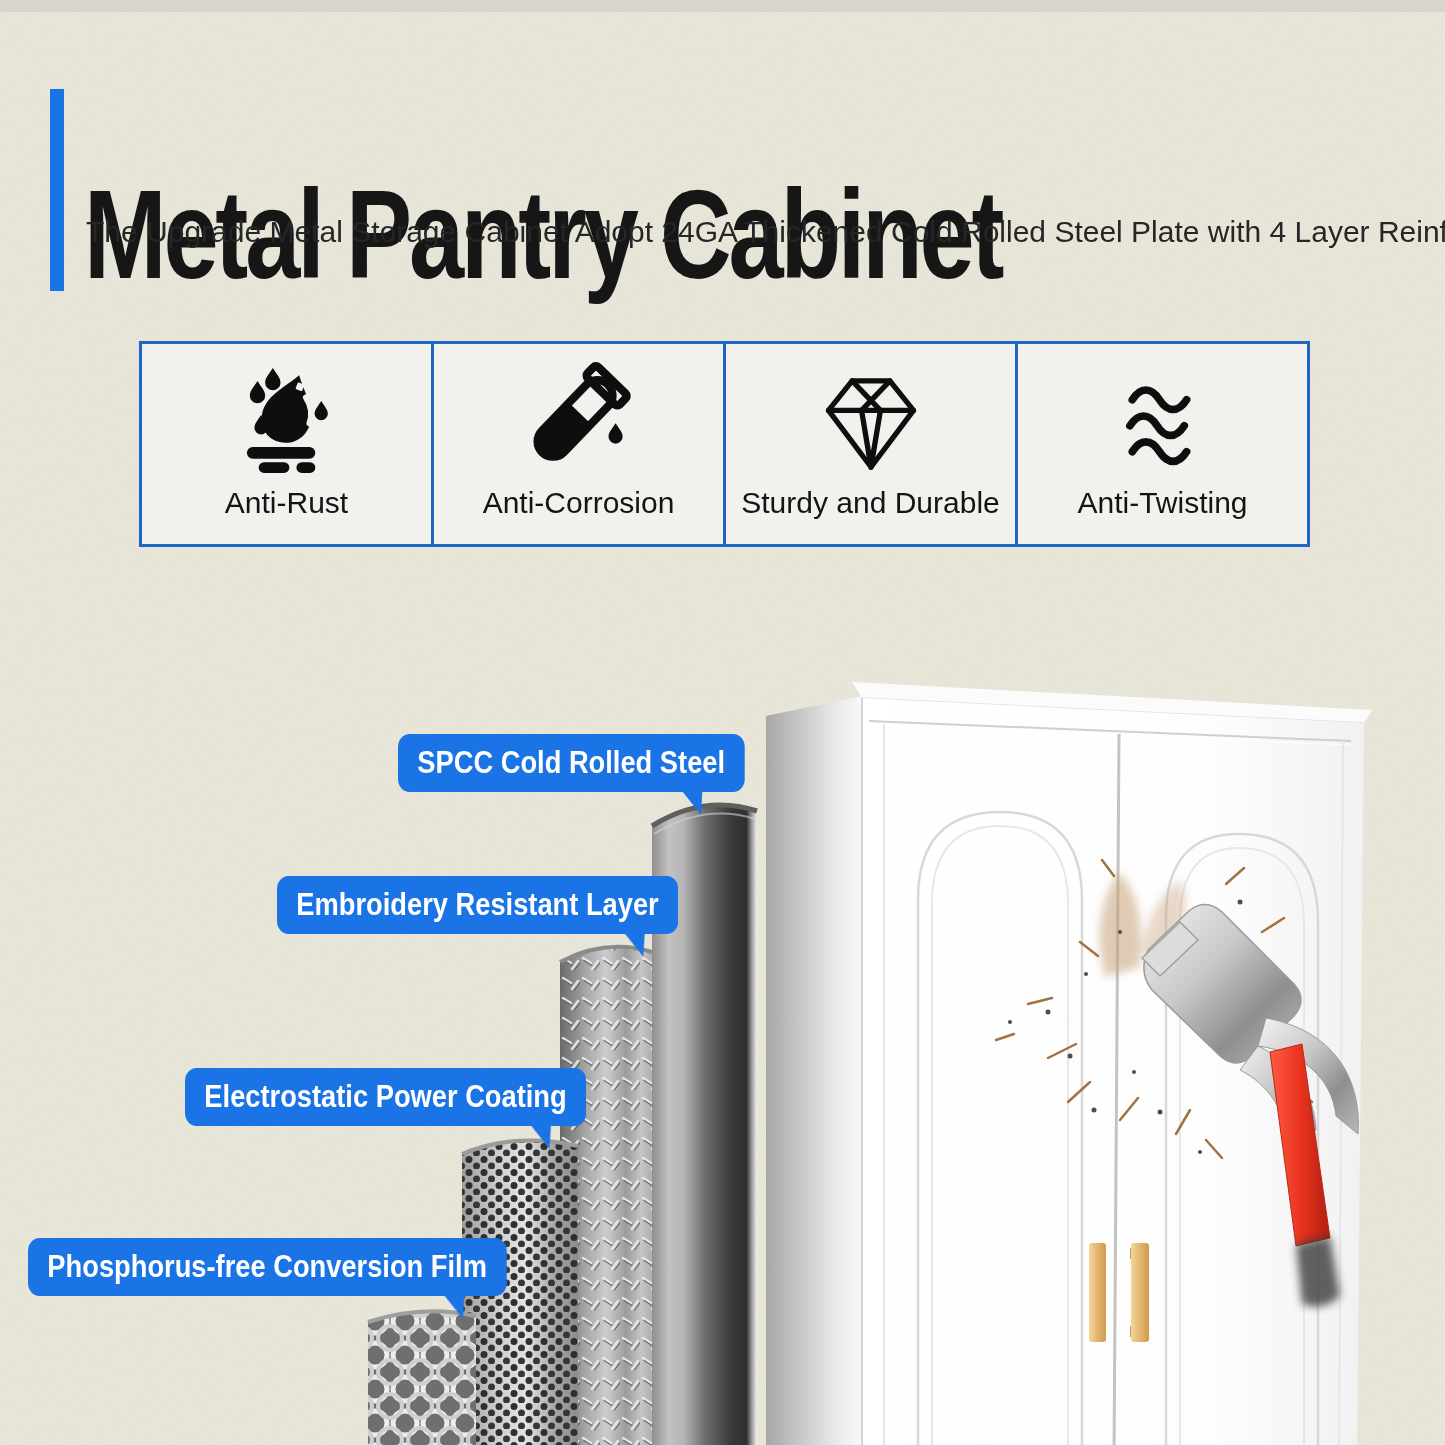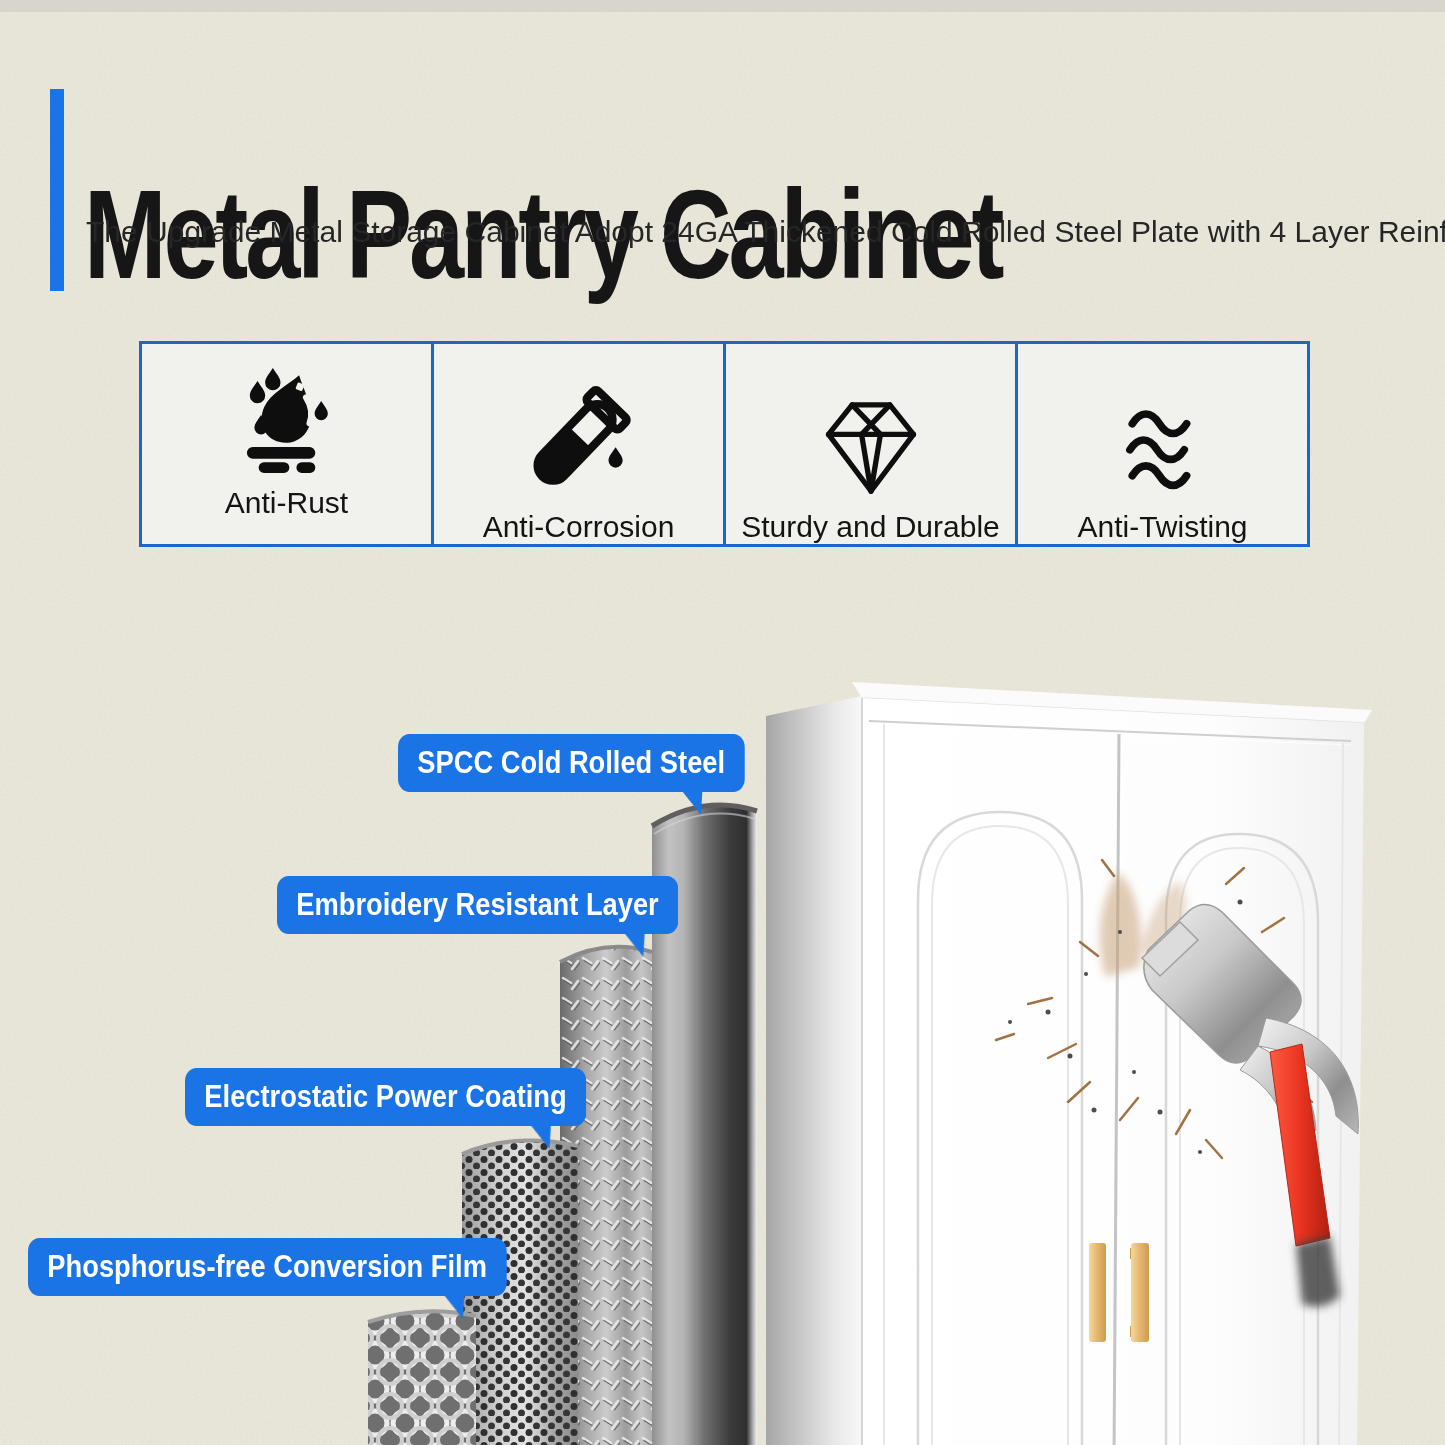--- a/index.html
+++ b/index.html
@@ -18,21 +18,21 @@
     transform:scaleX(0.78);transform-origin:left top;white-space:nowrap;
   }
   .desc{position:absolute;left:86px;top:200px;z-index:2;color:#262626;font-size:30px;line-height:40px;}
   .desc div{white-space:nowrap;}
 
   .features{
     position:absolute;left:139px;top:329px;width:1171px;height:206px;z-index:2;
     display:flex;border:3px solid #1d66c8;background:#f1f1ee;box-sizing:border-box;
   }
   .feature-cell{flex:1;display:flex;flex-direction:column;align-items:center;padding-top:18px;box-sizing:border-box;}
-  .feature-cell + .feature-cell{border-left:3px solid #1d66c8;justify-content:flex-end;}
+  .feature-cell + .feature-cell{border-left:3px solid #1d66c8;}
   .feature-icon{width:118px;height:118px;flex:0 0 auto;}
   .feature-label{margin-top:6px;font-size:30px;color:#141414;}
 
   .callout{
     position:absolute;z-index:3;background:#1b74e6;color:#ffffff;
     font-weight:bold;font-size:31px;line-height:58px;height:58px;padding:0 22px;
     border-radius:13px;white-space:nowrap;
     transform:scaleX(0.88);transform-origin:left top;
   }
   .callout .tail{

